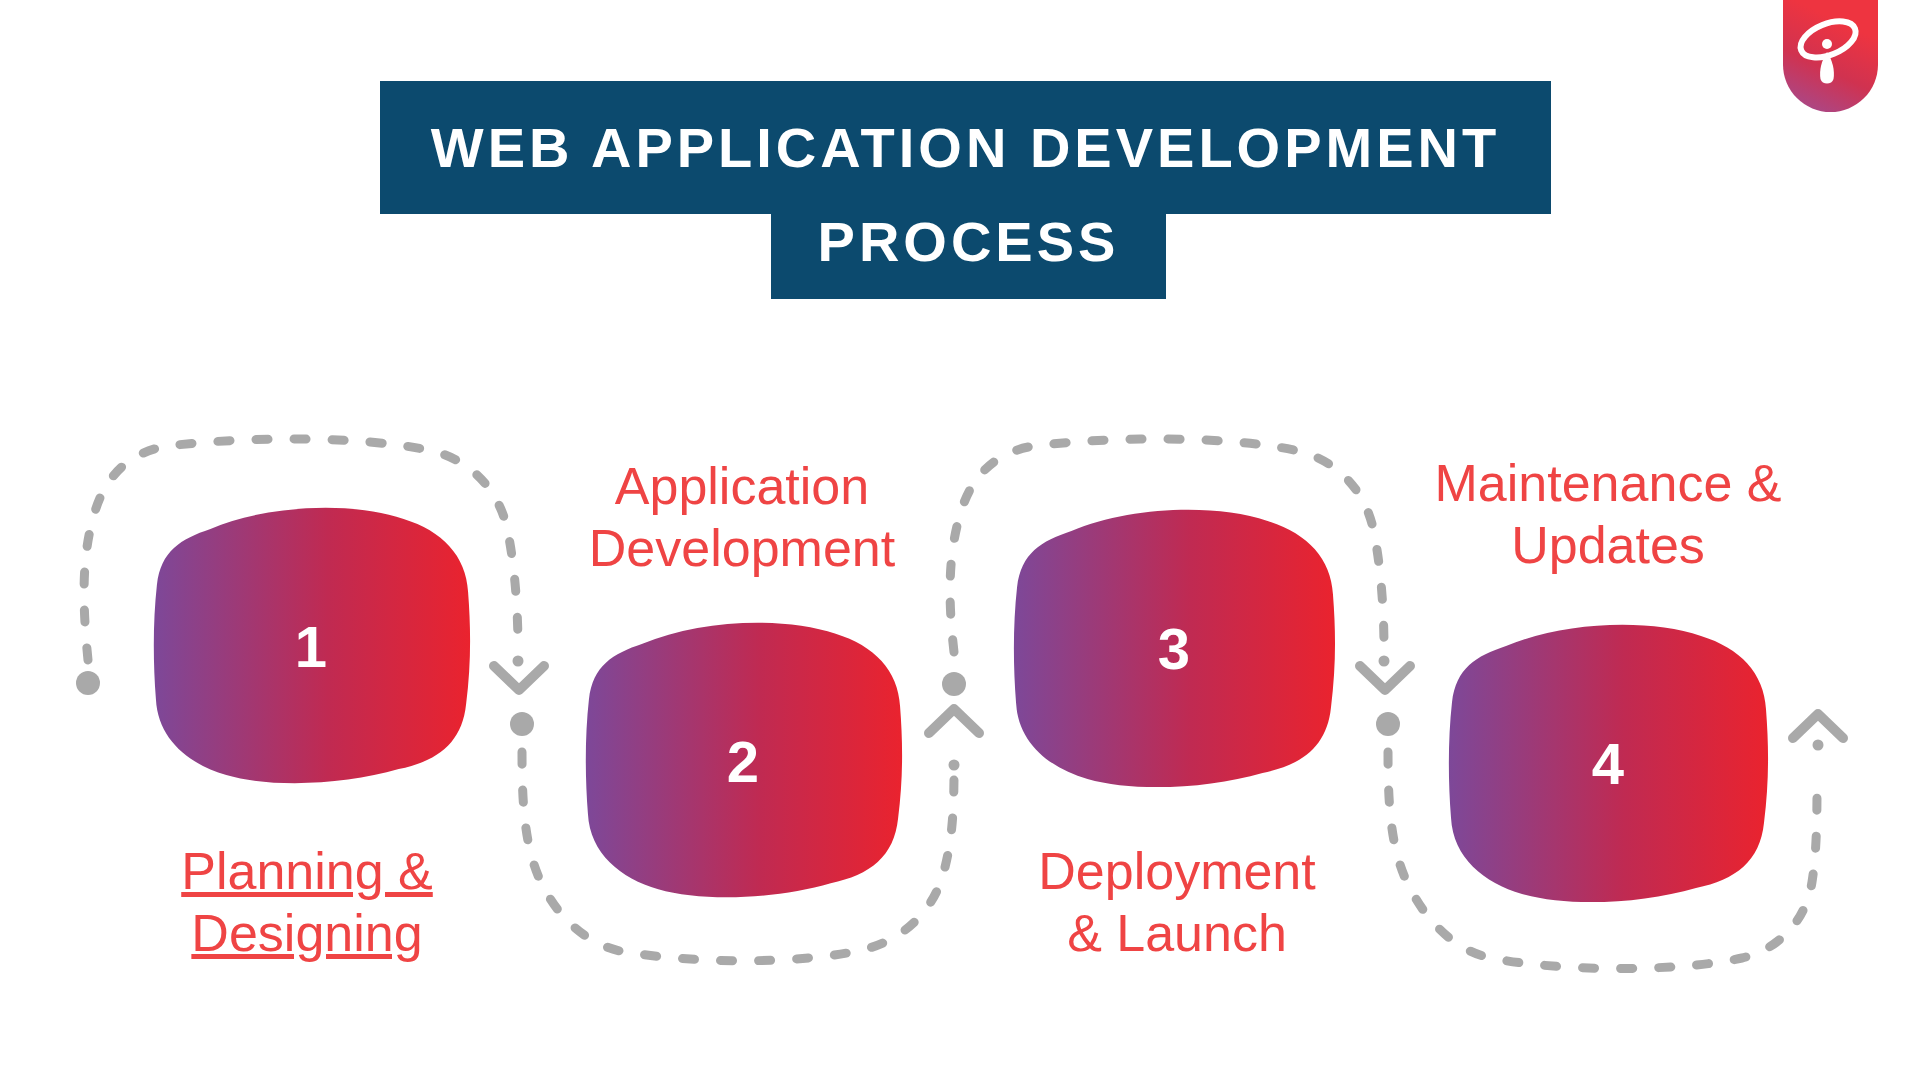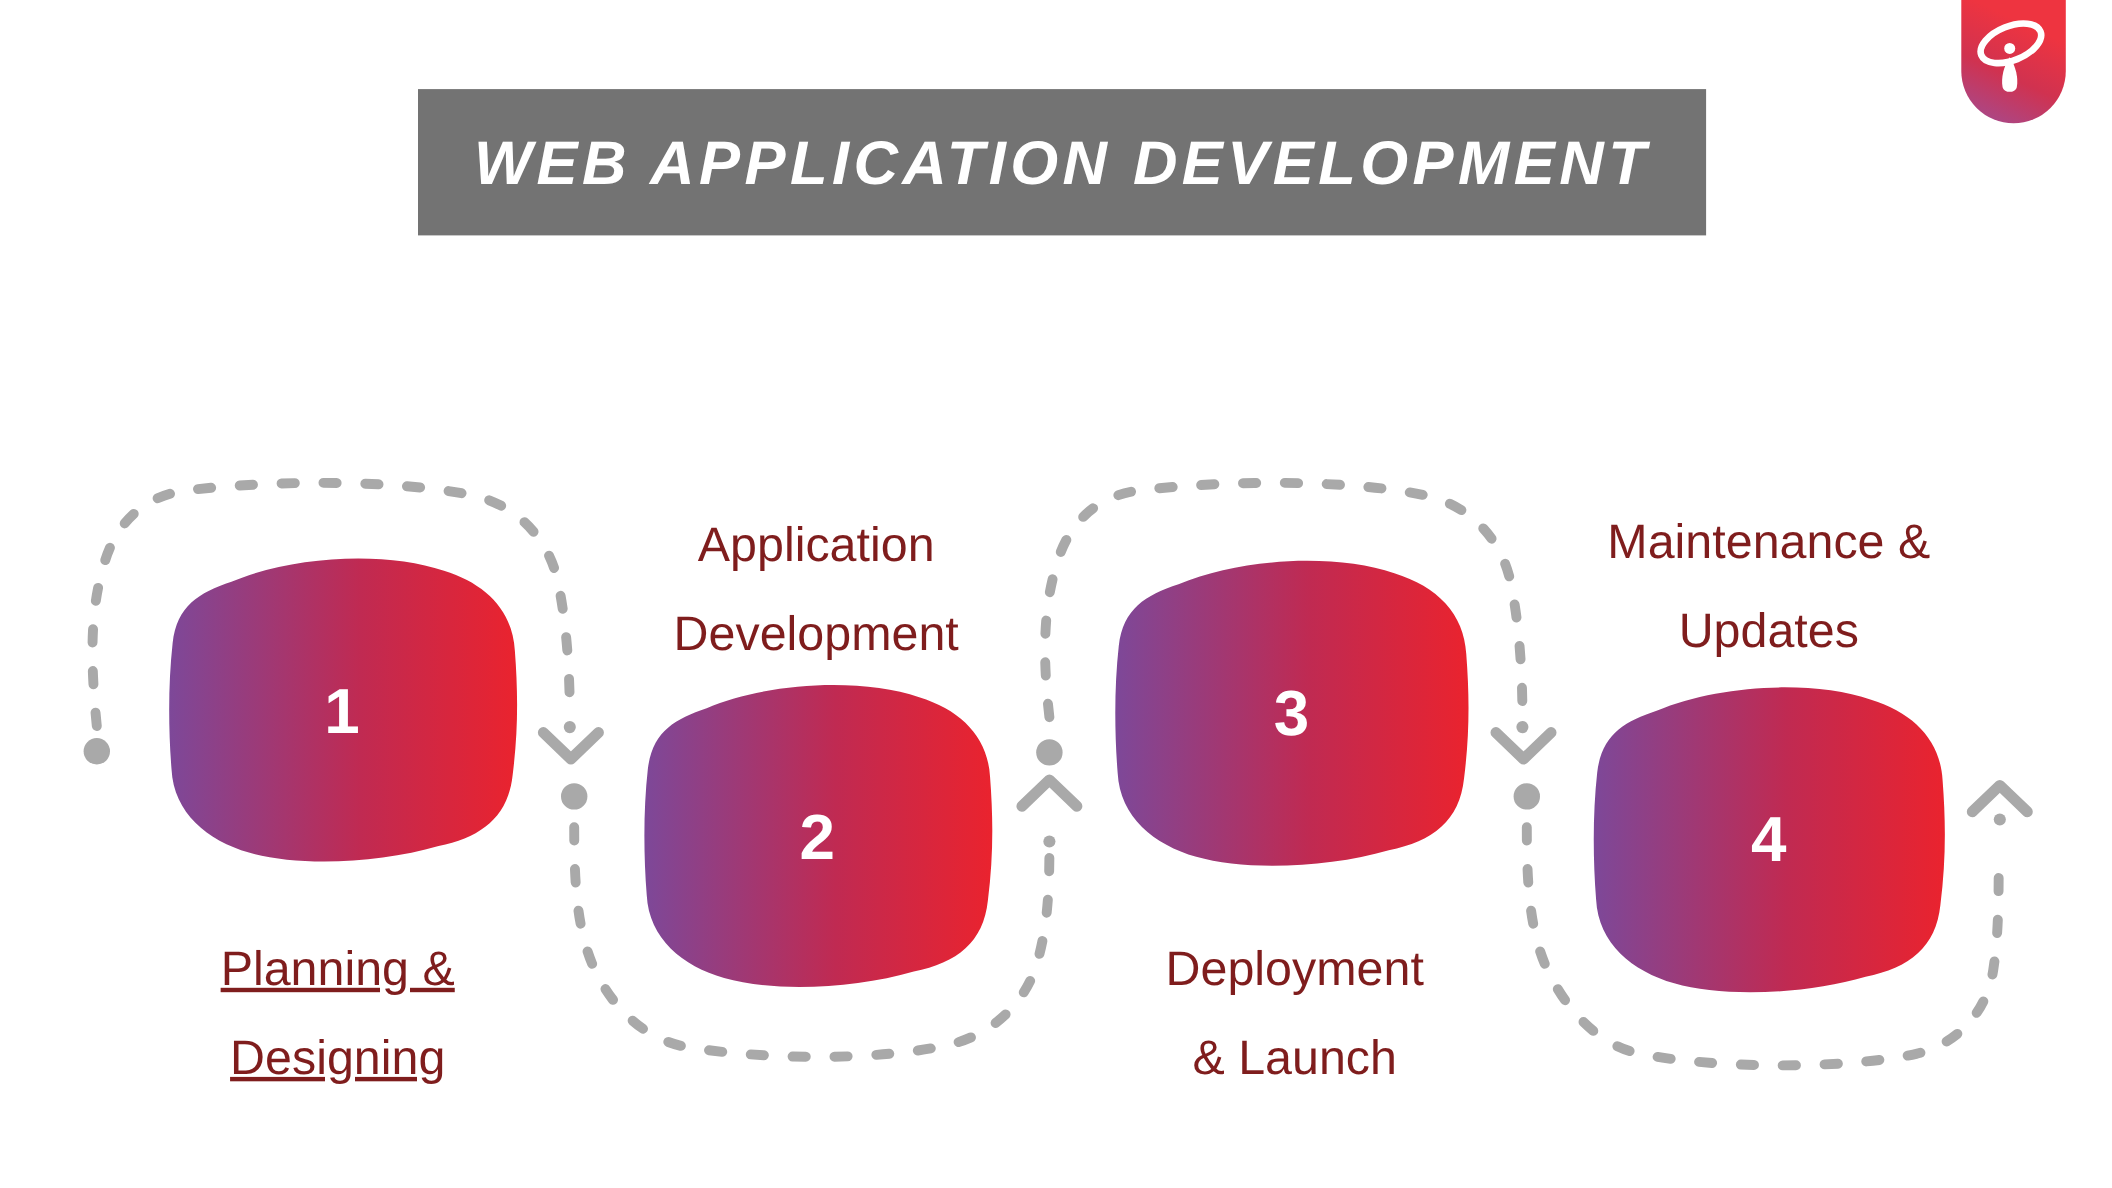--- a/index.html
+++ b/index.html
@@ -2,25 +2,24 @@
 <html><head>
 <meta charset="utf-8">
 <style>
   html,body{margin:0;padding:0;background:#ffffff;}
   #canvas{
     position:relative;width:1920px;height:1080px;background:#ffffff;
     overflow:hidden;font-family:"Liberation Sans",sans-serif;
   }
   
   .title-block{
-    position:absolute;background:#737373;color:#ffffff;
+    position:absolute;background:#0c4a6e;color:#ffffff;
     display:flex;justify-content:center;
     font-weight:800;font-size:56px;letter-spacing:4px;
     font-family:"Liberation Sans",sans-serif;
-    font-style:italic;
   }
   #title-line1-box{left:380px;top:81px;width:1171px;height:133px;align-items:center;}
   #title-line2-box{left:771px;top:214px;width:395px;height:85px;align-items:flex-start;}
   #title-line2-box span{line-height:1.0;}
   
   .blob{position:absolute;}
   .blob svg{display:block;width:100%;height:100%;}
   #blob-1{left:148px;top:493px;width:327px;height:305px;}
   #blob-2{left:580px;top:608px;width:327px;height:304px;}
   #blob-3{left:1008px;top:495px;width:332px;height:307px;}
@@ -29,21 +28,21 @@
     position:absolute;color:#ffffff;font-size:58px;font-weight:700;
     transform:translate(-50%,-50%);line-height:1;
   }
   #num-1{left:311px;top:647px;}
   #num-2{left:743px;top:762px;}
   #num-3{left:1174px;top:649px;}
   #num-4{left:1608px;top:764px;}
   
   .step-label{
     position:absolute;width:380px;transform:translateX(-50%);
-    text-align:center;color:#7f1d1d;font-size:44px;line-height:81px;
+    text-align:center;color:#ef4444;font-size:52px;line-height:62px;
     white-space:pre-line;font-family:"Liberation Sans",sans-serif;
   }
   #label-1{left:307px;top:840px;text-decoration:underline;}
   #label-2{left:742px;top:455px;}
   #label-3{left:1177px;top:840px;}
   #label-4{left:1608px;top:452px;}
   
   #connectors{position:absolute;left:0;top:0;width:1920px;height:1080px;}
   .dash-path{fill:none;stroke:#a9a9a9;stroke-width:9;stroke-linecap:round;stroke-dasharray:12 26;}
   .chevron{fill:none;stroke:#a9a9a9;stroke-width:10;stroke-linecap:round;stroke-linejoin:round;}
@@ -100,20 +99,23 @@
     <polyline class="chevron" points="1360,666 1385,690 1410,666"></polyline>
     <circle class="big-dot" cx="1388" cy="724" r="12"></circle>
 
     <polyline class="chevron" points="1793,738 1818,714 1843,738"></polyline>
     <circle class="small-dot" cx="1818" cy="745" r="5.5"></circle>
   </svg>
 
   <div class="title-block" id="title-line1-box">
     <span>WEB APPLICATION DEVELOPMENT</span>
   </div>
+  <div class="title-block" id="title-line2-box">
+    <span>PROCESS</span>
+  </div>
 
   <div class="blob" id="blob-1">
     <svg viewBox="0 0 330 306" preserveAspectRatio="none">
         <use href="#blobShape" fill="url(#blobGrad)"></use>
       </svg>
   </div>
   <div class="blob" id="blob-2">
     <svg viewBox="0 0 330 306" preserveAspectRatio="none">
         <use href="#blobShape" fill="url(#blobGrad)"></use>
       </svg>

